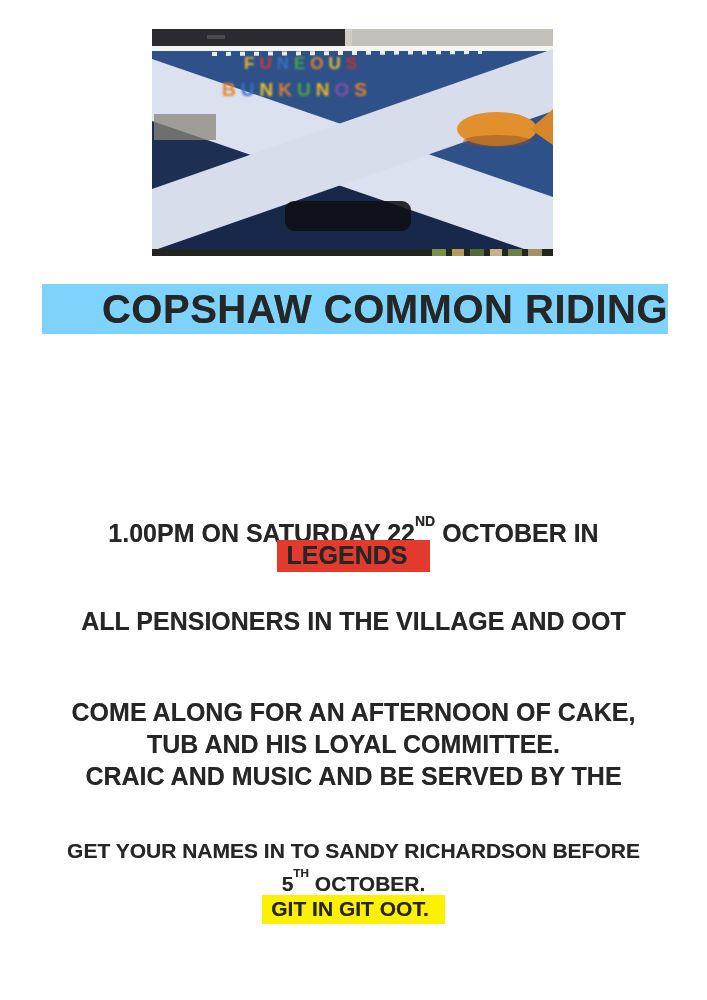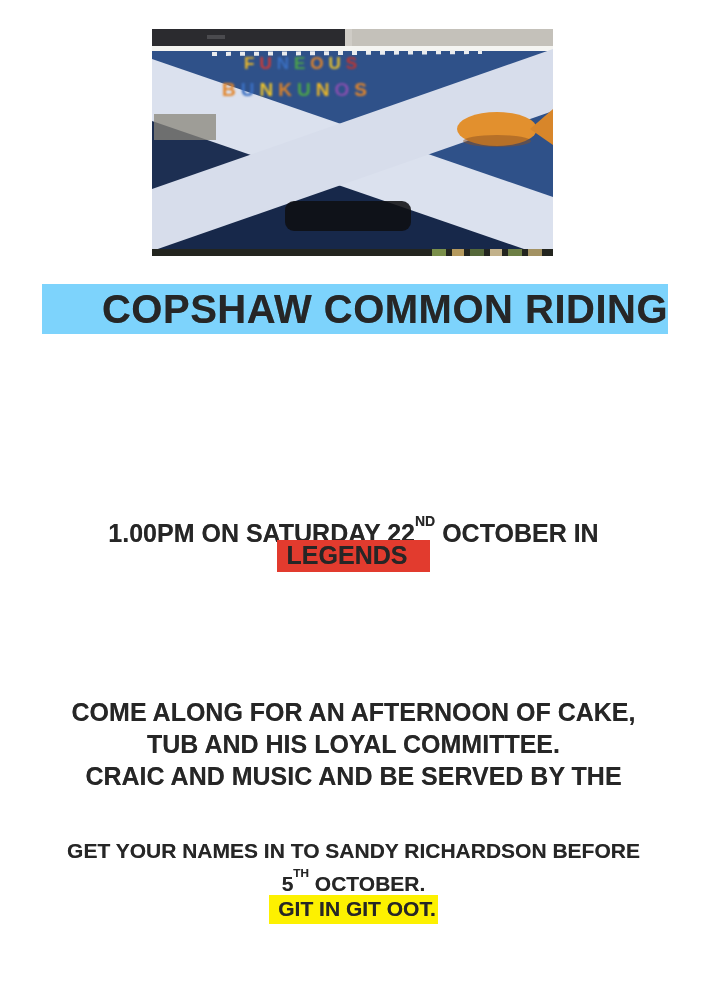--- a/index.html
+++ b/index.html
@@ -20,21 +20,21 @@
     background:#7dd3fc;text-align:right;line-height:51px;font-size:40px;letter-spacing:0.5px;
   }
   .heading{top:373px;font-size:39px;line-height:48px;letter-spacing:0.5px;}
   .dateline{top:513px;font-size:25px;line-height:30px;}
   .venuerow{top:540px;}
   .venue{display:inline-block;background:#e23b2e;padding:1px 23px 2px 10px;font-size:25px;line-height:29px;}
   .invite{top:604px;font-size:25px;line-height:34px;}
   .bodytext{top:696px;font-size:25px;line-height:32px;}
   .names{top:826px;font-size:21px;line-height:28px;margin-top:11px;}
   .footerrow{top:895px;}
-  .footer-hl{display:inline-block;background:#fdf100;padding:2px 2px 3px 9px;font-size:21px;line-height:24px;}
+  .footer-hl{display:inline-block;background:#fdf100;padding:2px 16px 3px 9px;font-size:21px;line-height:24px;}
   sup.ord{font-size:0.56em;position:relative;top:-0.52em;letter-spacing:0;}
   .soft{text-shadow:0 0 0.5px rgba(40,40,40,0.55);}
 </style>
 </head>
 <body>
 
 <div class="page">
 
   <div class="photo">
     <svg width="401" height="227" viewBox="0 0 401 227">
@@ -105,20 +105,21 @@
 
   <div class="center dateline soft">
     <span>1.00PM ON SATURDAY 22</span><sup class="ord">ND</sup><span> OCTOBER IN</span>
   </div>
 
   <div class="center venuerow">
     <span class="venue soft">LEGENDS</span>
   </div>
 
   <div class="center invite soft">
+    <div>ALL PENSIONERS IN THE VILLAGE AND OOT</div>
   </div>
 
   <div class="center bodytext soft">
     <div>COME ALONG FOR AN AFTERNOON OF CAKE,</div>
     <div>TUB AND HIS LOYAL COMMITTEE.</div>
     <div>CRAIC AND MUSIC AND BE SERVED BY THE</div>
   </div>
 
   <div class="center names soft">
     <div>GET YOUR NAMES IN TO SANDY RICHARDSON BEFORE</div>

